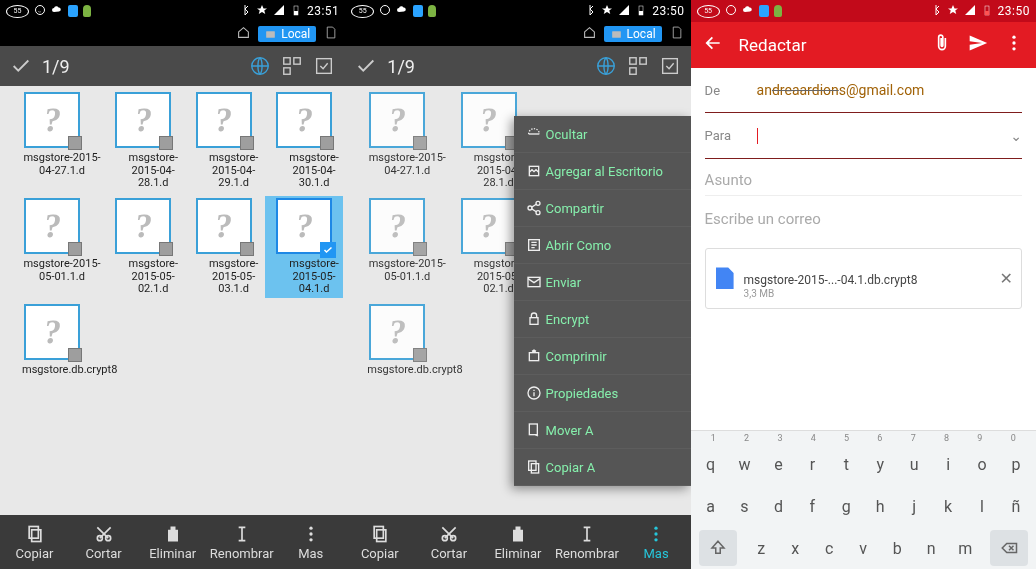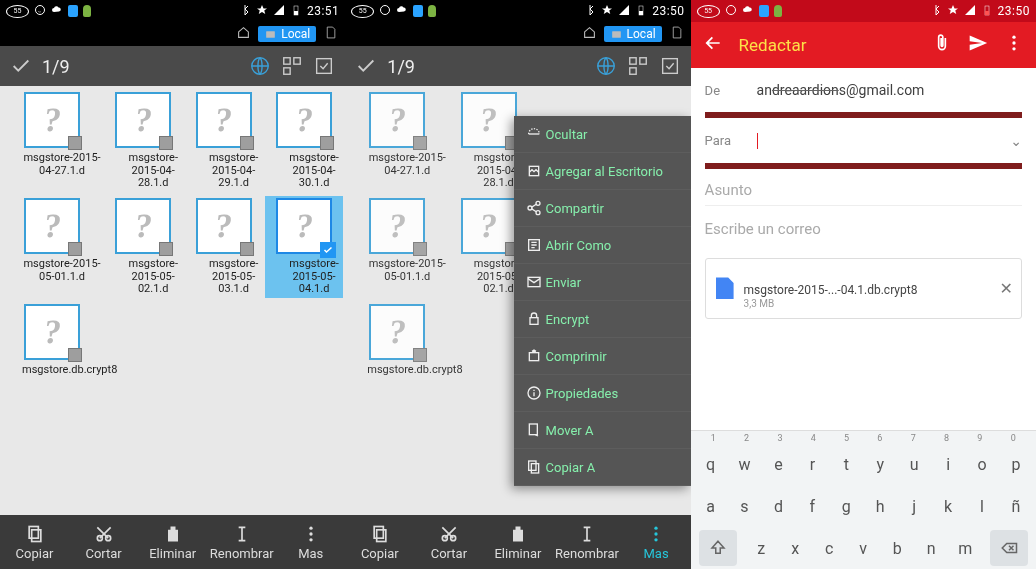--- a/index.html
+++ b/index.html
@@ -52,27 +52,27 @@
   .tbtn.highlight svg { fill:#26c6da;}
   .tbtn.highlight { color:#26c6da;}
 
   
   .popup { position:absolute; right:0; top:116px; width:177px; background:#555; box-shadow: -3px 3px 10px rgba(0,0,0,0.4); }
   .popup .row { display:flex; align-items:center; gap:4px; padding:10px 12px; color:#86efac; font-size:13px; border-bottom:1px solid rgba(255,255,255,0.05);}
   .popup .row svg { width:16px;height:16px; fill:#eee; stroke:#eee;}
   .grid.dimmed .file { opacity:0.9;}
 
   
-  .gbar { height:46px; background:#e31b23; color:#fde047; display:flex; align-items:center; gap:16px; padding:0 12px;}
+  .gbar { height:46px; background:#e31b23; color:#ffffff; display:flex; align-items:center; gap:16px; padding:0 12px;}
   .gbar .back svg, .gbar .ri svg { width:20px;height:20px; fill:#fff;}
   .gbar .title { font-size:17px; flex:1;}
   .gfields { padding:0 14px; font-size:14px; color:#444;}
-  .gfrow { display:flex; align-items:center; gap:14px; padding:14px 0; border-bottom:6px solid #7f1d1d;}
+  .gfrow { display:flex; align-items:center; gap:14px; padding:14px 0; border-bottom:1px solid #7f1d1d;}
   .gfrow .lbl { color:#888; font-size:13px; width:38px;}
-  .gfrow .val { flex:1; color:#404040;}
+  .gfrow .val { flex:1; color:#a16207;}
   .strike { text-decoration: line-through; text-decoration-color:#666; }
   .cursor { display:inline-block; width:1.5px; height:16px; background:#e31b23; vertical-align:middle;}
   .chev { color:#888;}
   .subj { color:#aaa; font-size:15px; padding:12px 0 6px; border-bottom:1px solid #eee;}
   .body { color:#aaa; font-size:15px; padding:14px 0;}
   .attach { margin:6px 0 0; border:1px solid #ddd; border-radius:3px; display:flex; align-items:center; gap:10px; padding:8px 10px; position:relative;}
   .attach .ficon { width:18px;height:22px; background:#4285f4; clip-path: polygon(0 0, 70% 0, 100% 25%, 100% 100%, 0 100%);}
   .attach .at { font-size:12px; color:#444; line-height:1.2;margin-top:16px;}
   .attach .at .sz { color:#999; font-size:10px;}
   .attach .x { position:absolute; right:8px; top:50%; transform:translateY(-50%); color:#777; font-size:16px;}

